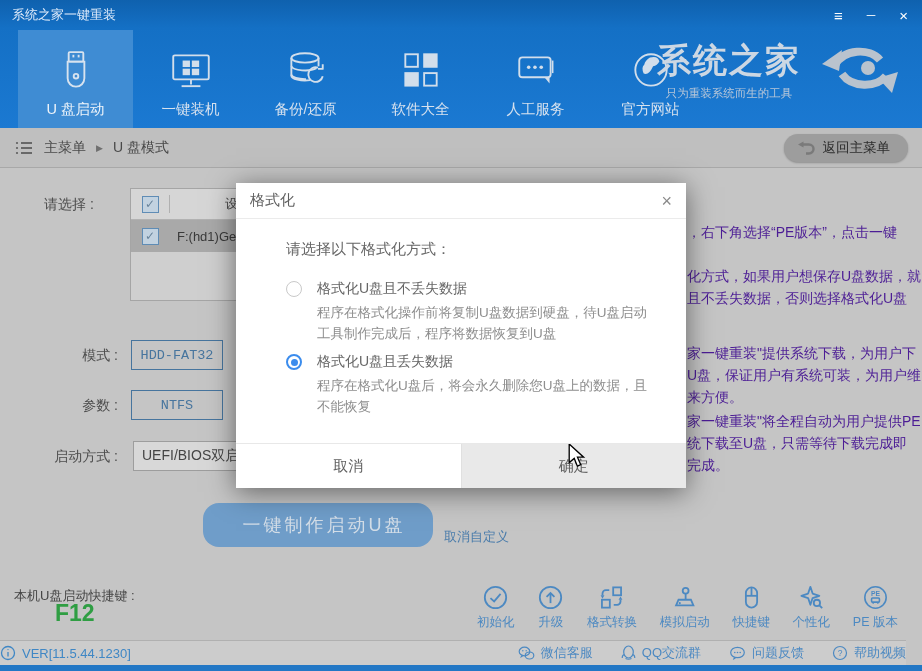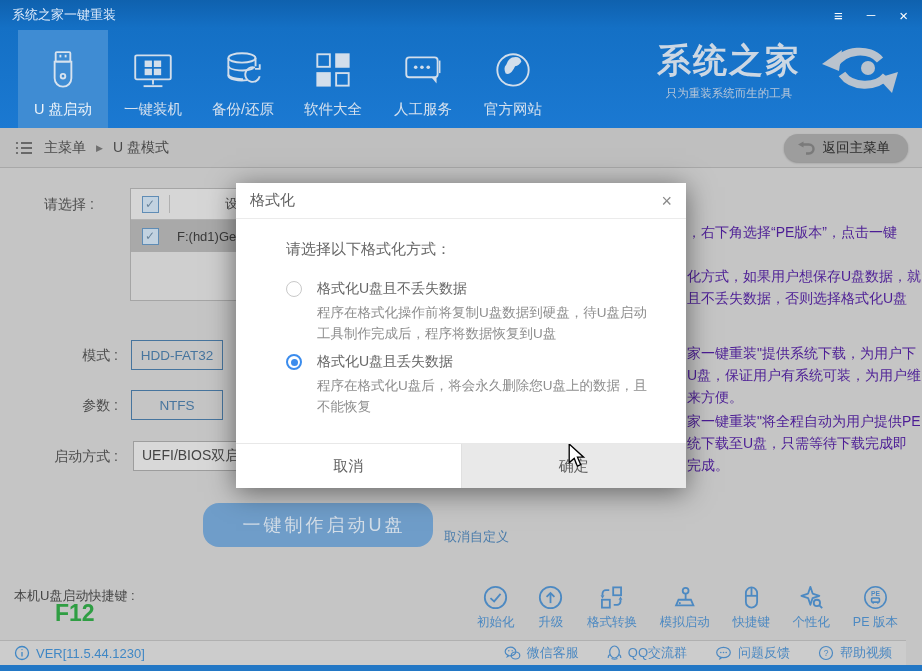--- a/index.html
+++ b/index.html
@@ -10,21 +10,21 @@
     font-family:"Liberation Sans","DejaVu Sans",sans-serif;
   }
   
   .header { position:absolute; left:0; top:0; width:922px; height:128px;
     background:linear-gradient(180deg,#0f61ae 0,#1470c5 22%,#1b79d2 100%); }
   .titlebar { position:absolute; left:0; top:0; width:922px; height:30px; display:flex; align-items:center; }
   .win-title { margin-left:12px; font-size:13px; color:#ddeafa; }
   .win-controls { position:absolute; right:10px; top:0; height:30px; display:flex; align-items:center; gap:16px; }
   .win-btn { color:#fff; font-size:15px; line-height:1; cursor:default; padding:2px 4px; }
   .nav { position:absolute; left:18px; top:30px; height:98px; display:flex; }
-  .nav-item { width:90px; height:98px; display:flex; flex-direction:column; align-items:center; justify-content:flex-end; padding-bottom:9px; color:#d6e1ee; }
+  .nav-item { width:115px; height:98px; display:flex; flex-direction:column; align-items:center; justify-content:flex-end; padding-bottom:9px; color:#d6e1ee; }
   .nav-item.active { background:#3f8cd3; color:#eef4fa; }
   .nav-item .nico { height:58px; display:flex; align-items:center; justify-content:center; }
   .nav-label { font-size:14.5px; }
   .brand { position:absolute; right:18px; top:36px; width:250px; height:86px; }
   .brand-text { position:absolute; left:0; top:4px; width:150px; text-align:center; }
   .brand-logo { font-size:34px; font-weight:bold; color:#ccd7e3; letter-spacing:2px; line-height:1.2; }
   .brand-tagline { font-size:11.5px; color:#b7c6d8; margin-top:5px; white-space:nowrap; }
   .brand-swoosh { position:absolute; right:0; top:2px; }
   
   .crumbbar { position:absolute; left:0; top:128px; width:922px; height:40px; background:#bfbfbf; border-bottom:1px solid #a8a8a8; display:flex; align-items:center; }
@@ -36,33 +36,33 @@
   .lbl { position:absolute; font-size:14px; color:#4e4e4e; }
   .lbl.r { width:100px; left:18px; text-align:right; }
   .device-table { position:absolute; left:130px; top:188px; width:340px; height:113px; background:#cfcfcf; border:1px solid #a5a5a5; }
   .dt-header { height:31px; background:#d6d6d6; border-bottom:1px solid #b2b2b2; display:flex; align-items:center; }
   .dt-row { height:32px; background:#a9a9a9; display:flex; align-items:center; font-size:13px; color:#3a3a3a; }
   .cb-cell { width:38px; display:flex; justify-content:center; }
   .cbox { width:17px; height:17px; border:1px solid #5f8cb5; background:#c2d2e0; color:#68839a; font-size:12px; line-height:15px; text-align:center; }
   .dt-divider { width:1px; height:18px; background:#b0b0b0; }
   .dt-headname { flex:1; text-align:center; font-size:13px; color:#4a4a4a; padding-right:150px; }
   .dt-devname { margin-left:8px; }
-  .btn-outline { position:absolute; left:131px; width:92px; height:30px; border:1px solid #47759e; color:#47759e; font-size:13.5px; display:flex; align-items:center; justify-content:center; background:transparent; }
+  .btn-outline { position:absolute; left:131px; width:92px; height:30px; border:1px solid #47759e; color:#47759e; font-size:13.5px; display:flex; align-items:center; justify-content:center; background:transparent;font-family:Liberation Mono, monospace; }
   .boot-select { position:absolute; left:133px; top:441px; width:178px; height:30px; background:#d8d8d8; border:1px solid #9d9d9d; color:#454545; font-size:14px; display:flex; align-items:center; padding-left:8px; }
   .help-line { position:absolute; left:687px; width:235px; font-size:14px; color:#4c1d95; white-space:nowrap; overflow:hidden; }
   .make-btn { position:absolute; left:203px; top:503px; width:230px; height:44px; background:#6f9dc9; border-radius:16px; color:#d3dde7; font-size:18px; letter-spacing:3px; display:flex; align-items:center; justify-content:center;padding-left:12px; }
   .cancel-custom { position:absolute; left:444px; top:528px; font-size:13px; color:#4a7cab; }
   .hotkey-label { position:absolute; left:14px; top:587px; font-size:13px; color:#454545; }
   .hotkey-value { position:absolute; left:55px; top:600px; font-size:23px; font-weight:bold; color:#2f9e43; }
   
   .toolbar { position:absolute; left:477px; top:584px; width:421px; display:flex; justify-content:space-between; }
   .tool { display:flex; flex-direction:column; align-items:center; gap:3px; color:#4c89c2; }
   .tool-label { font-size:12.5px; white-space:nowrap; }
   
-  .statusbar { position:absolute; left:0; top:640px; width:906px; height:25px; background:#cccccc; border-top:1px solid #b0b0b0; display:flex; align-items:center; justify-content:space-between; padding:0 14px; }
+  .statusbar { position:absolute; left:0; top:640px; width:906px; height:25px; background:#cccccc; border-top:1px solid #b0b0b0; display:flex; align-items:center; justify-content:space-between; padding:0 0; }
   .ver { display:flex; align-items:center; gap:6px; font-size:13px; color:#3f87c5; }
   .foot-links { display:flex; gap:28px;justify-content:space-between; }
   .foot-link { display:flex; align-items:center; gap:6px; font-size:13px; color:#4c89c2; }
   .bottom-strip { position:absolute; left:0; top:665px; width:922px; height:6px; background:#2277c5; }
   
   .dialog { position:absolute; left:236px; top:183px; width:450px; height:305px; background:#fff; box-shadow:0 4px 26px rgba(0,0,0,.5); z-index:10; }
   .dlg-titlebar { height:36px; border-bottom:1px solid #ebebeb; display:flex; align-items:center; padding:17px 14px; }
   .dlg-title { font-size:15px; color:#5f5f5f; }
   .dlg-close { margin-left:auto; font-size:18px; color:#8a8a8a; line-height:1; }
   .dlg-prompt { position:absolute; left:50px; top:57px; font-size:15px; color:#666; }

